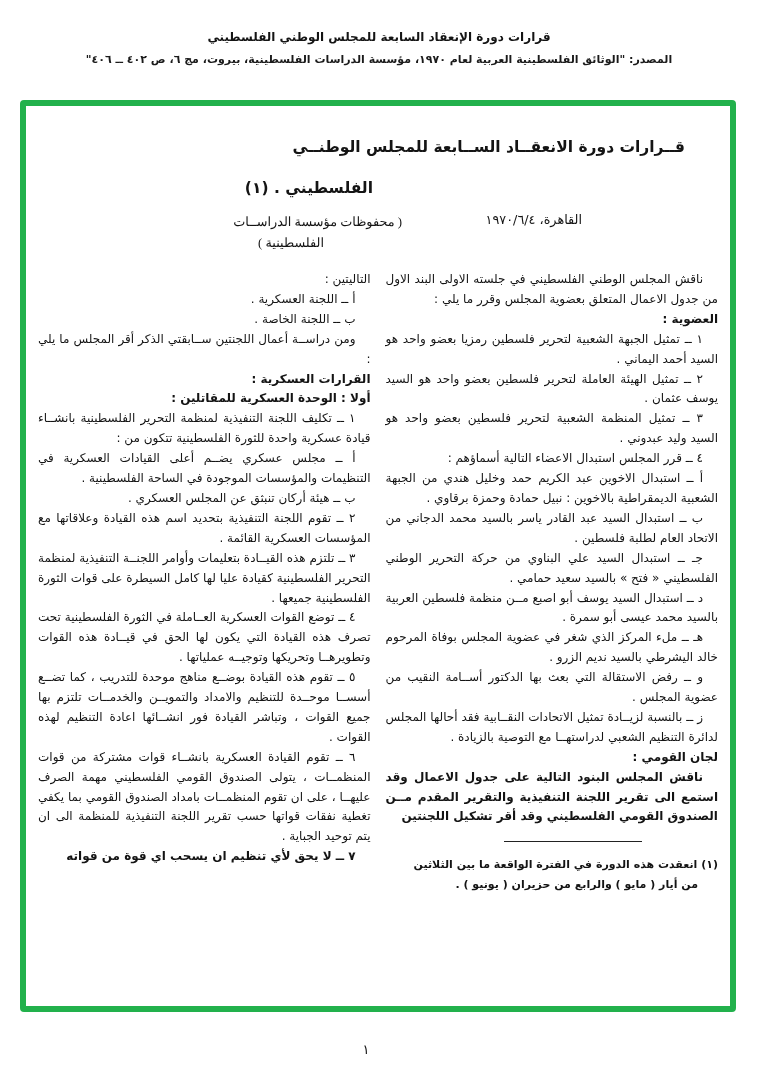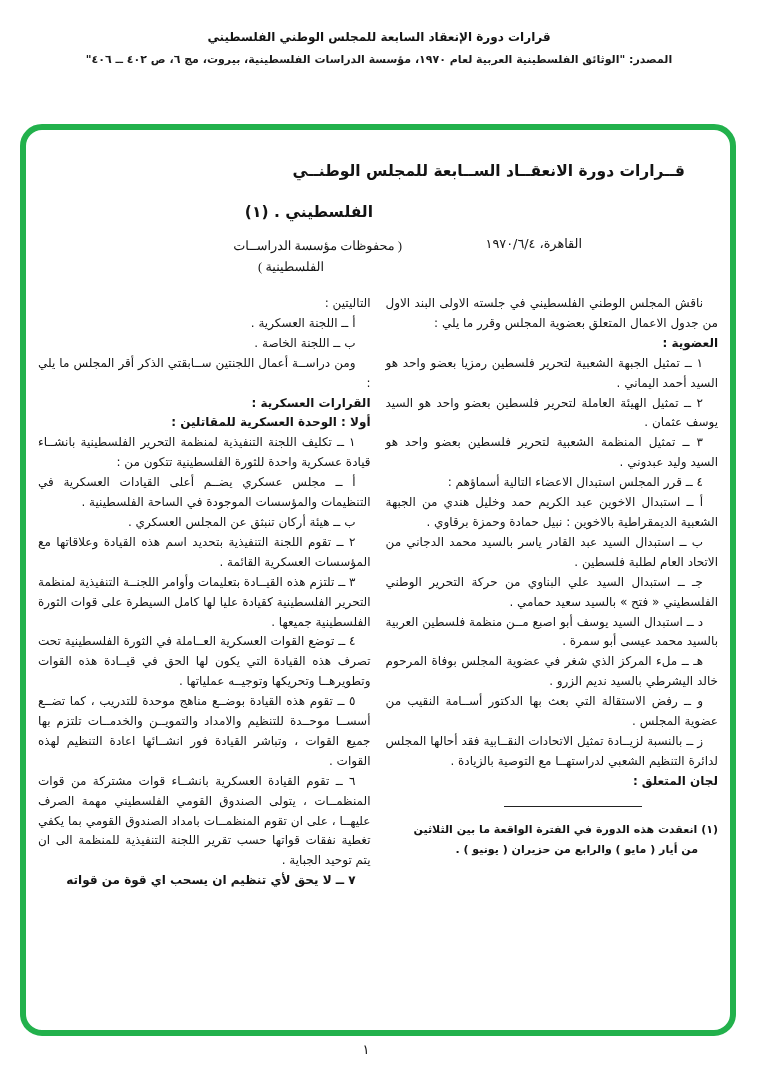--- a/index.html
+++ b/index.html
@@ -12,22 +12,22 @@
   
   .page-header{position:absolute;top:30px;left:0;right:0;text-align:center;}
   .page-header h1{
     margin:0;font-size:12px;font-weight:bold;letter-spacing:0;
   }
   .source-line{
     margin-top:9px;font-size:11px;font-weight:bold;color:#1a1a1a;
   }
   
   .frame{
-    position:absolute;left:20px;top:124px;width:716px;height:912px;
-    box-sizing:border-box;border:6px solid #22b14c;border-radius:22px;
+    position:absolute;left:20px;top:100px;width:716px;height:912px;
+    box-sizing:border-box;border:6px solid #22b14c;border-radius:4px;
     padding:30px 12px 8px 12px;overflow:hidden;background:#fff;
   }
   .doc-title{font-weight:bold;font-size:15.5px;line-height:23px;}
   .doc-title .l1{text-align:right;padding-right:33px;white-space:nowrap;}
   .doc-title .l2{text-align:right;padding-right:345px;margin-top:18px;white-space:nowrap;}
   .meta-row{position:relative;height:52px;margin-top:10px;font-size:12.8px;}
   .dateline{position:absolute;top:2px;right:136px;white-space:nowrap;}
   .archive-note{position:absolute;top:2px;right:316px;text-align:right;line-height:21px;}
   .archive-note div{white-space:nowrap;font-family:Liberation Serif, serif;}
   .archive-note .l2{padding-right:78px;}
@@ -83,21 +83,22 @@
           <p class="para body">٢ ــ تمثيل الهيئة العاملة لتحرير فلسطين بعضو واحد هو السيد يوسف عثمان .</p>
           <p class="para body">٣ ــ تمثيل المنظمة الشعبية لتحرير فلسطين بعضو واحد هو السيد وليد عبدوني .</p>
           <p class="para body">٤ ــ قرر المجلس استبدال الاعضاء التالية أسماؤهم :</p>
           <p class="para body">أ ــ استبدال الاخوين عبد الكريم حمد وخليل هندي من الجبهة الشعبية الديمقراطية بالاخوين : نبيل حمادة وحمزة برقاوي .</p>
           <p class="para body">ب ــ استبدال السيد عبد القادر ياسر بالسيد محمد الدجاني من الاتحاد العام لطلبة فلسطين .</p>
           <p class="para body">جـ ــ استبدال السيد علي البناوي من حركة التحرير الوطني الفلسطيني « فتح » بالسيد سعيد حمامي .</p>
           <p class="para body">د ــ استبدال السيد يوسف أبو اصبع مــن منظمة فلسطين العربية بالسيد محمد عيسى أبو سمرة .</p>
           <p class="para body">هـ ــ ملء المركز الذي شغر في عضوية المجلس بوفاة المرحوم خالد اليشرطي بالسيد نديم الزرو .</p>
           <p class="para body">و ــ رفض الاستقالة التي بعث بها الدكتور أســامة النقيب من عضوية المجلس .</p>
           <p class="para body">ز ــ بالنسبة لزيــادة تمثيل الاتحادات النقــابية فقد أحالها المجلس لدائرة التنظيم الشعبي لدراستهــا مع التوصية بالزيادة .</p>
-          <p class="para head">لجان المتعلق :</p>
+          <p class="para head">لجان القومي :</p>
+          <p class="para bold">ناقش المجلس البنود التالية على جدول الاعمال وقد استمع الى تقرير اللجنة التنفيذية والتقرير المقدم مــن الصندوق القومي الفلسطيني وقد أقر تشكيل اللجنتين</p>
         </div>
       <div class="footnote-block">
         <hr class="footnote-rule">
         <div class="footnote">
           <div class="fn-l1">(١) انعقدت هذه الدورة في الفترة الواقعة ما بين الثلاثين</div>
           <div class="fn-l2">من أيار ( مايو ) والرابع من حزيران ( يونيو ) .</div>
         </div>
       </div>
     </div>
     <div class="col">

